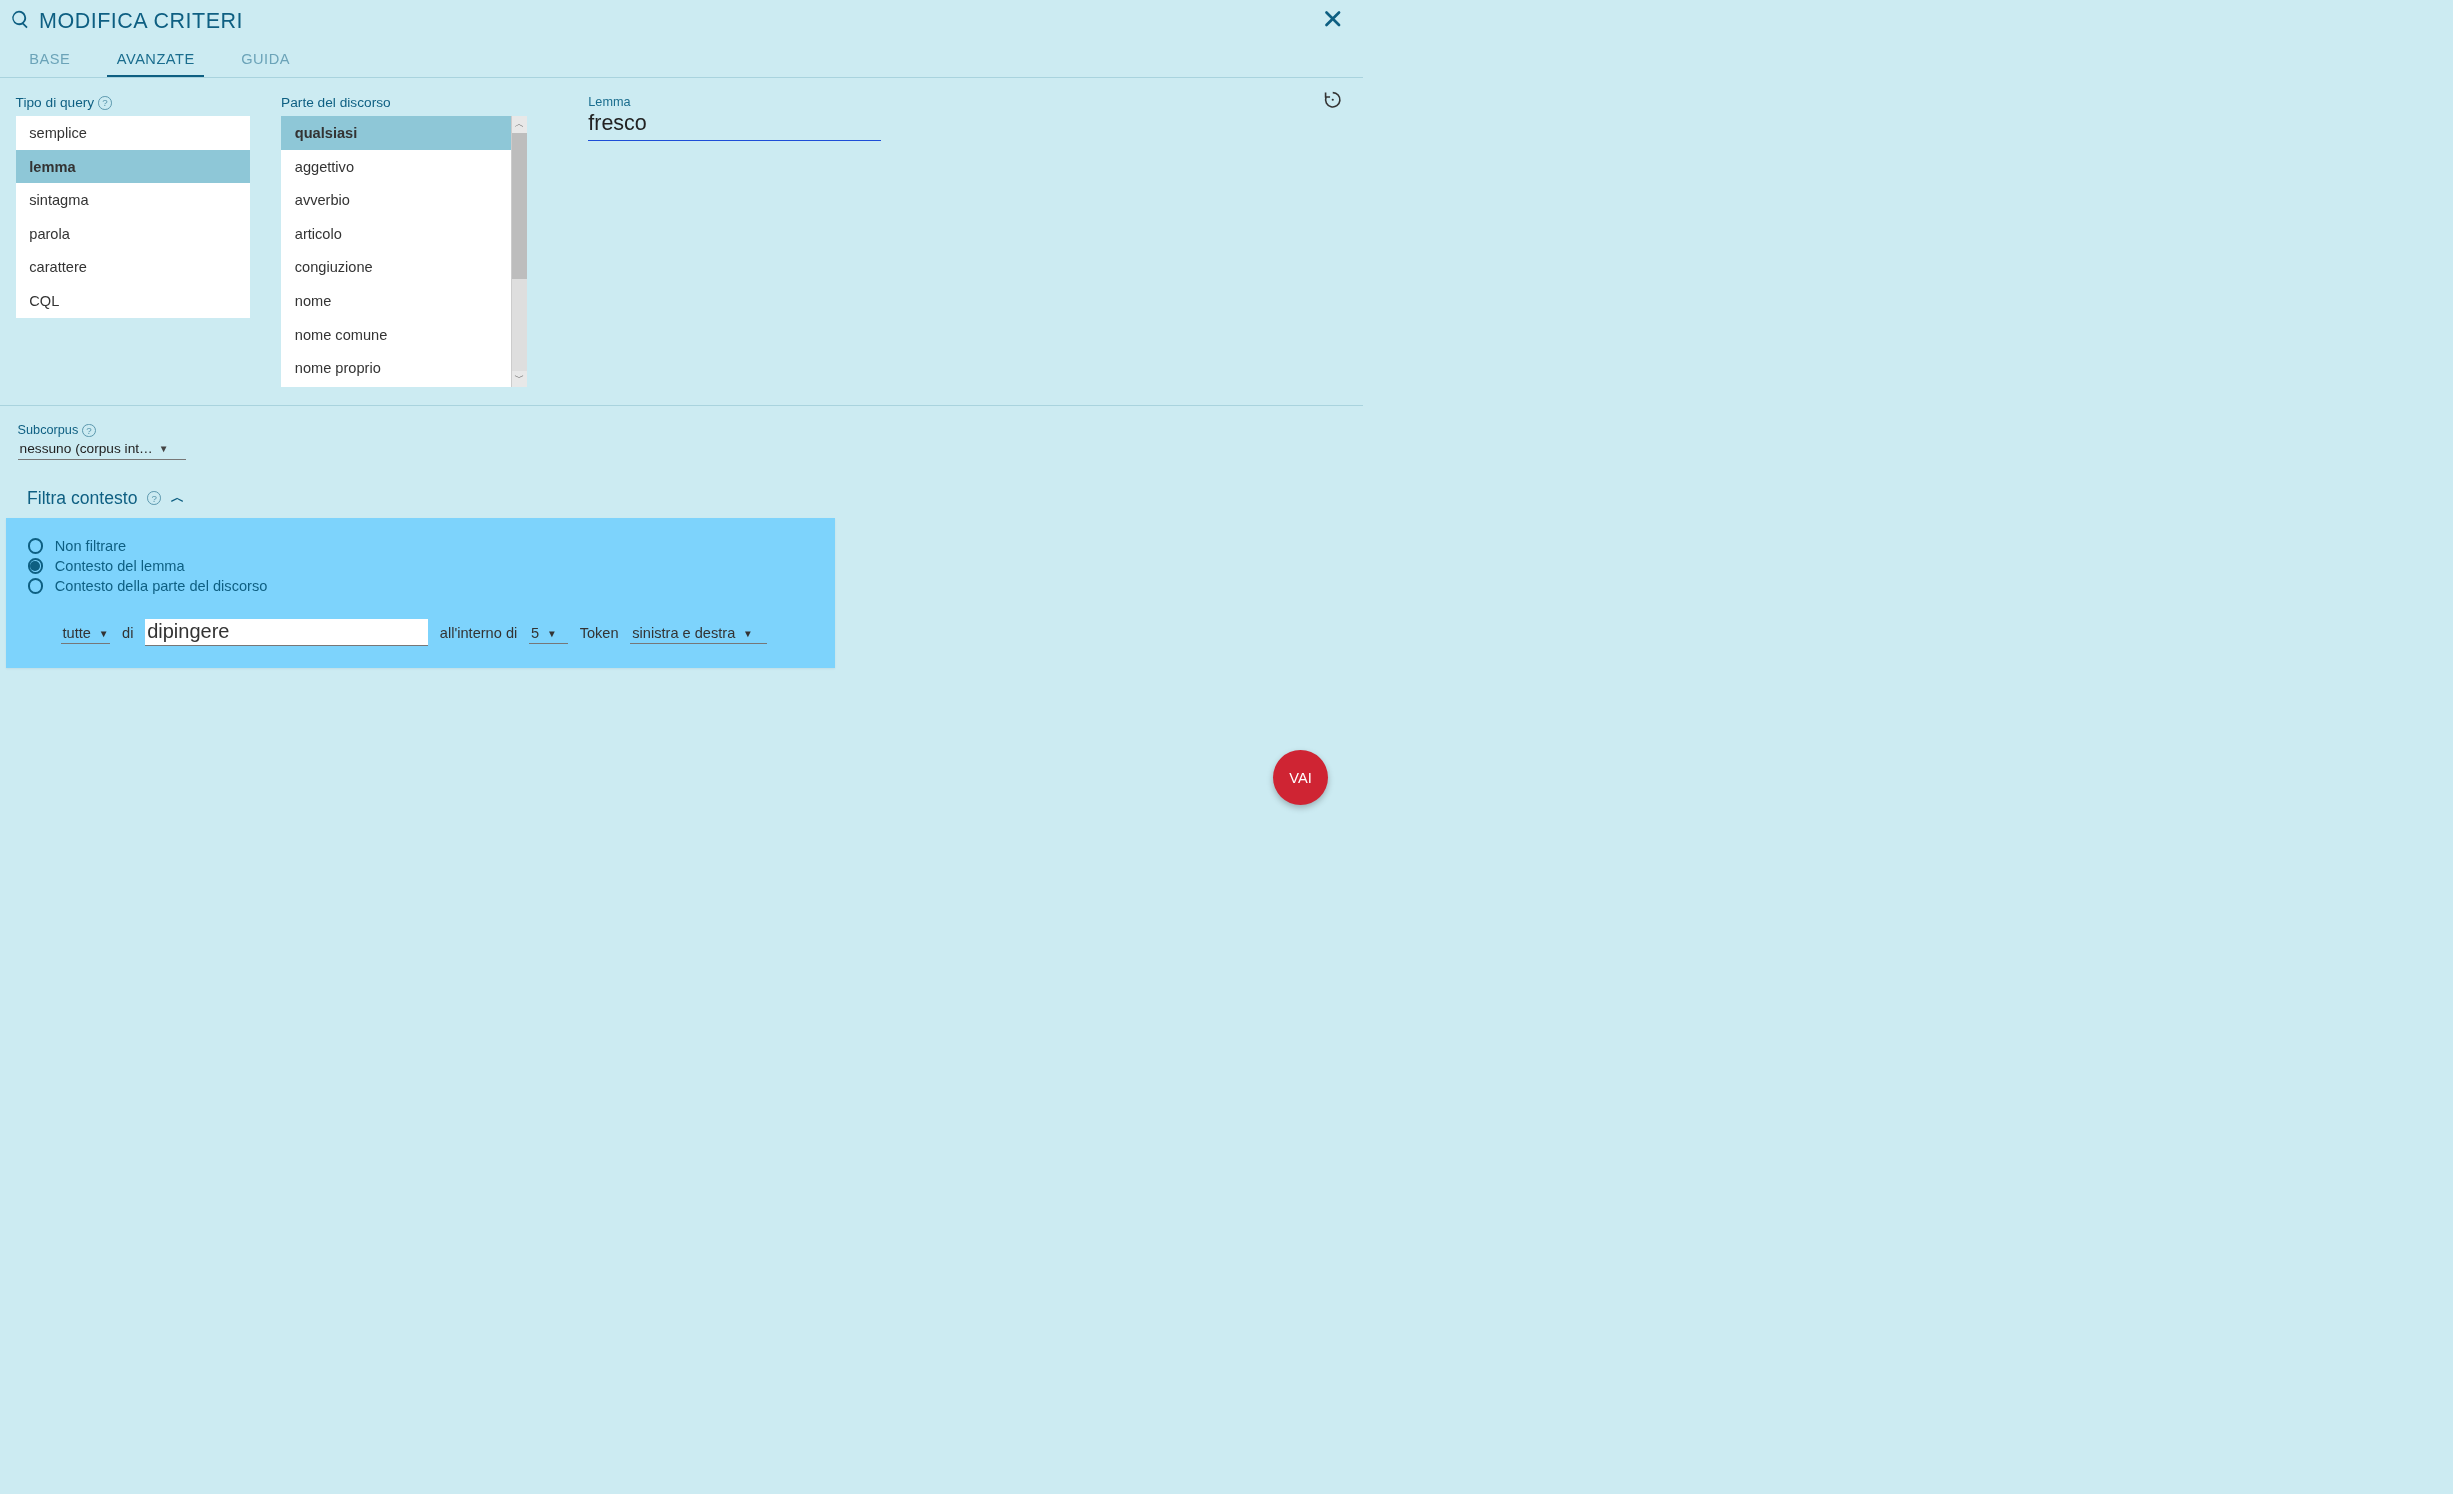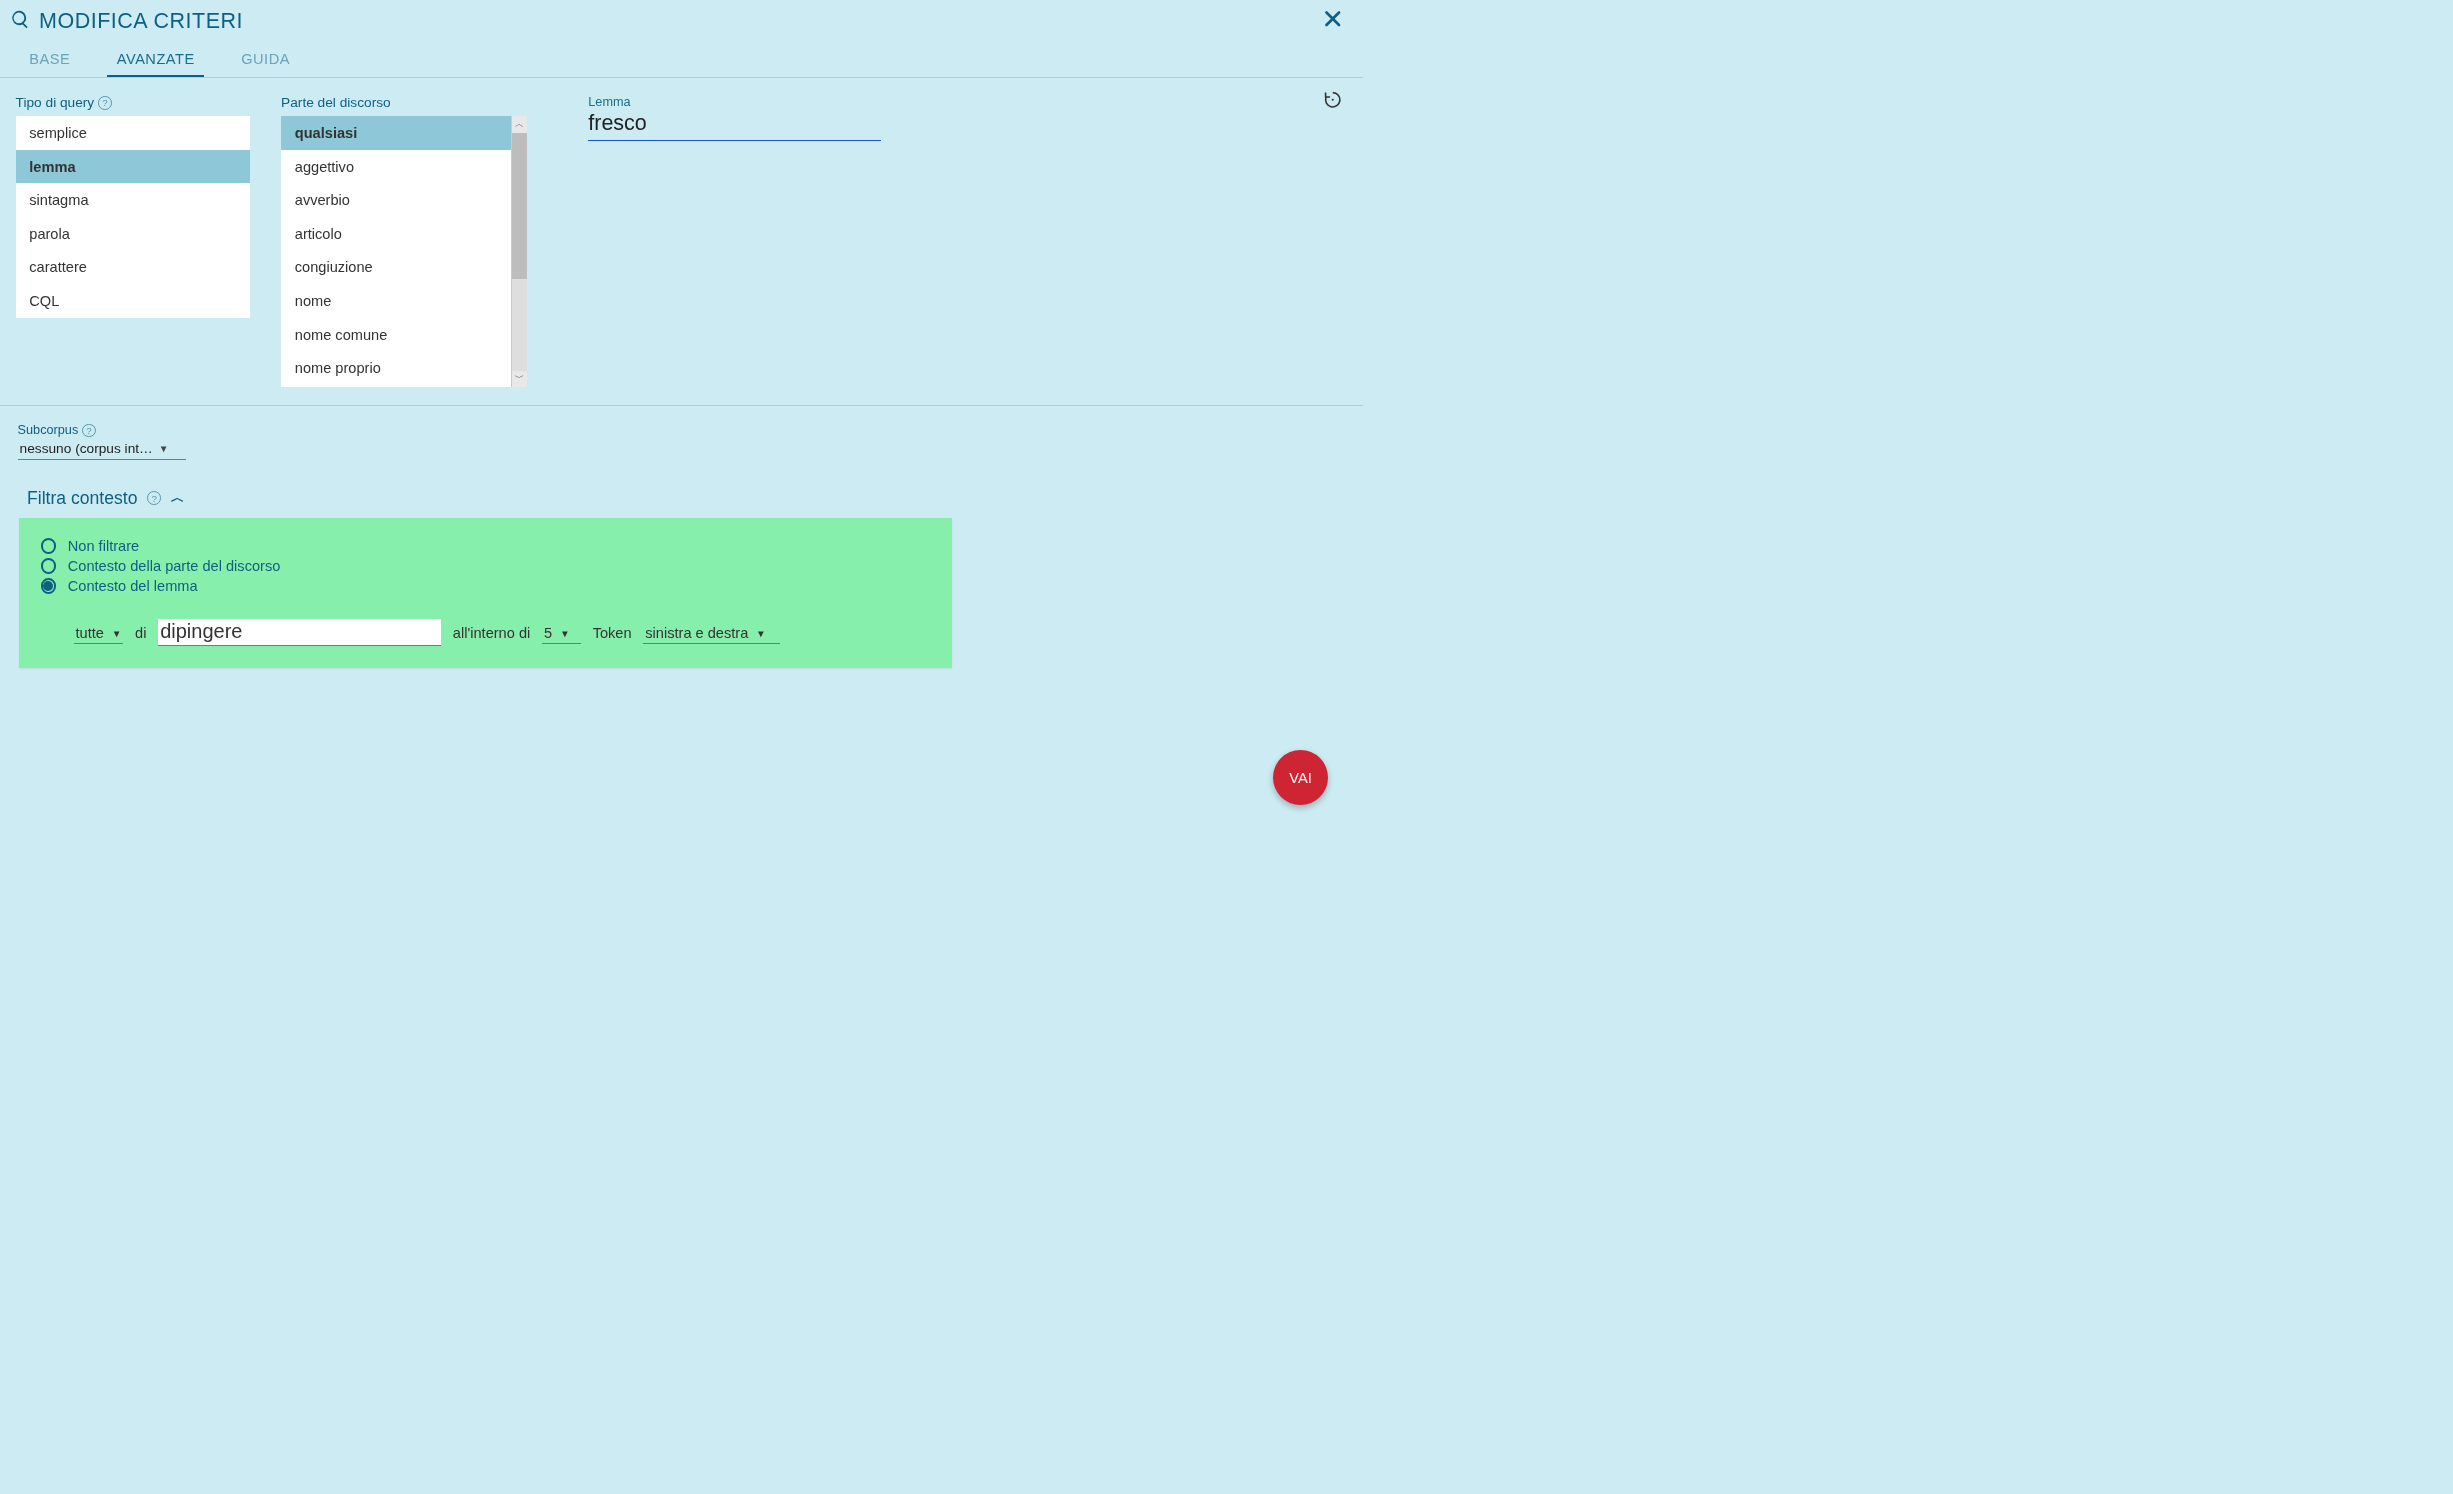--- a/index.html
+++ b/index.html
@@ -189,24 +189,24 @@
     display: flex;
     align-items: center;
     gap: 9.8px;
     padding: 23.4px 19.5px 9.8px 27px;
     color: #0e5f82;
   }
   .filter-title { font-size: 17.6px; }
   .chevron-up { font-size: 13.7px; color: #0e5f82; cursor: pointer; font-weight: 700; }
 
   .filter-panel {
-    background: #86efac;
-    margin: 0 19px;
+    background: #7dd3fc;
+    margin: 0 6px;
     padding: 17.6px 21.5px 21.5px 21.5px;
-    width: 933px;
+    width: 829px;
     box-shadow: 0 1px 2px rgba(0,0,0,0.06);
   }
   .radio-row {
     display: flex;
     align-items: center;
     gap: 11.7px;
     padding: 2px 0;
     cursor: pointer;
   }
   .radio-circle {
@@ -372,26 +372,26 @@
   <span class="help-q">?</span>
   <span class="chevron-up">︿</span>
 </div>
 
 <div class="filter-panel">
   <div class="radio-row">
     <span class="radio-circle"></span>
     <span class="radio-label">Non filtrare</span>
   </div>
   <div class="radio-row">
+    <span class="radio-circle filled"></span>
+    <span class="radio-label">Contesto del lemma</span>
+  </div>
+  <div class="radio-row">
     <span class="radio-circle"></span>
     <span class="radio-label">Contesto della parte del discorso</span>
-  </div>
-  <div class="radio-row">
-    <span class="radio-circle filled"></span>
-    <span class="radio-label">Contesto del lemma</span>
   </div>
 
 
   <div class="filter-controls">
     <span class="inline-drop">
       <span>tutte</span>
       <span class="caret">▼</span>
     </span>
     <span class="plain">di</span>
     <input class="inline-input" value="dipingere" style="">

